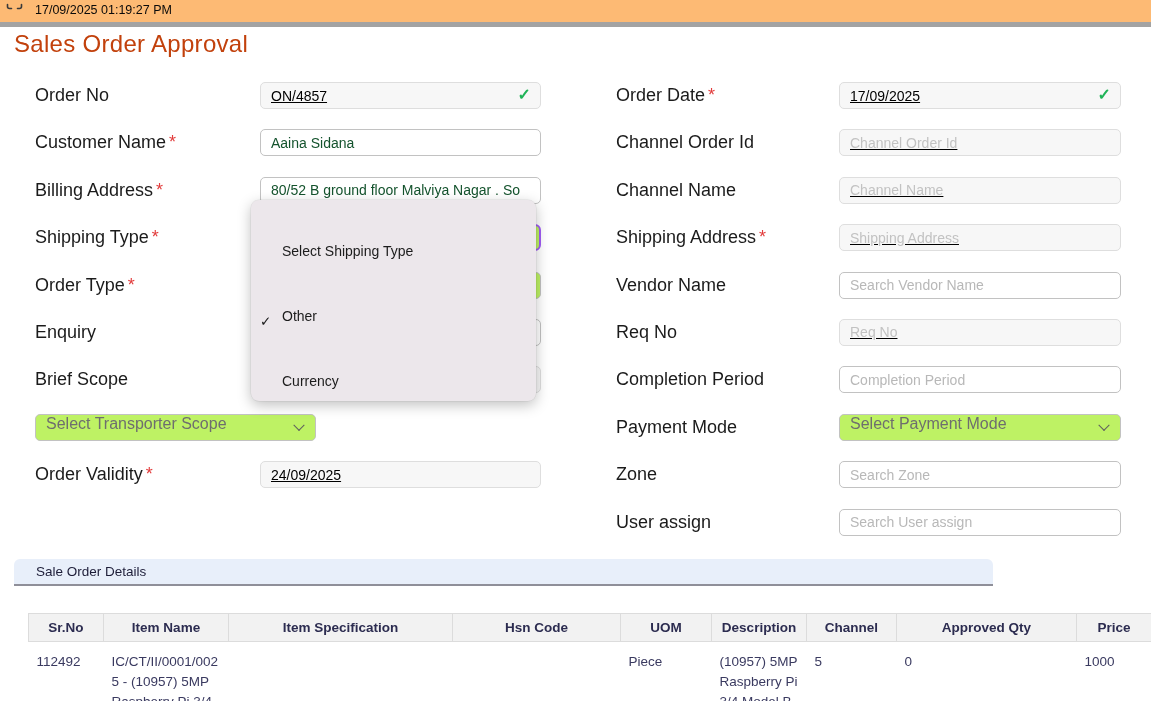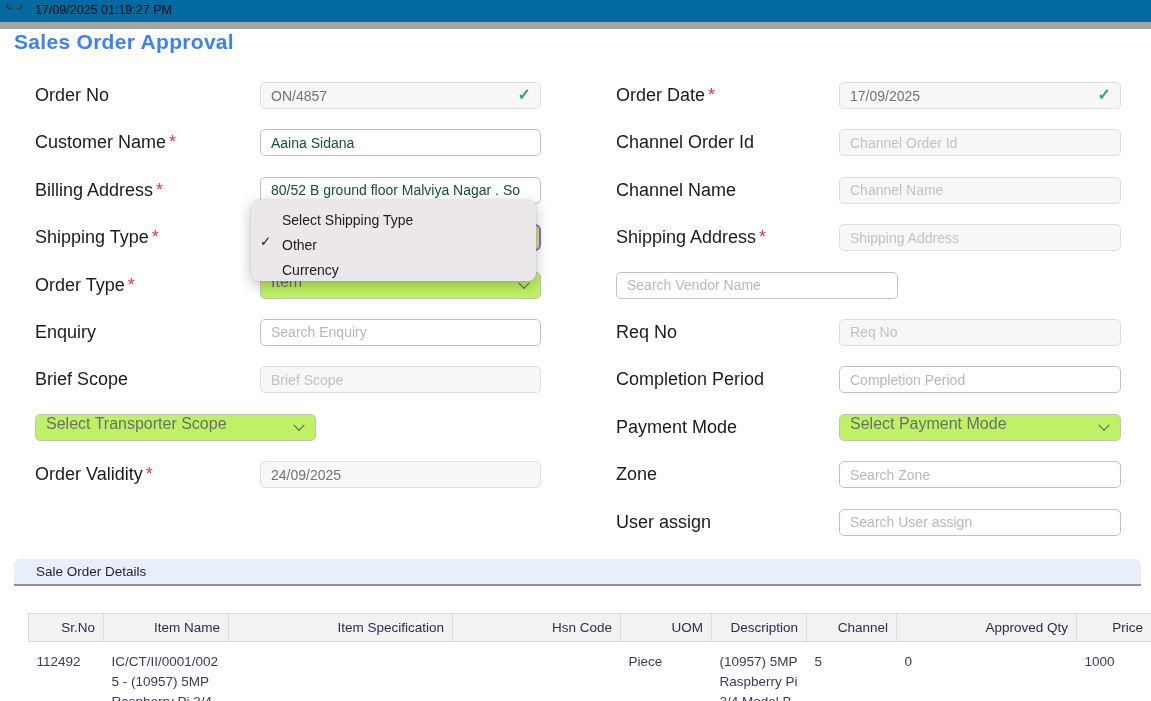--- a/index.html
+++ b/index.html
@@ -3,76 +3,76 @@
 <meta charset="utf-8">
 <style>
   html,body{margin:0;padding:0;}
   body{
     width:1151px;height:701px;overflow:hidden;position:relative;
     background:#ffffff;font-family:"Liberation Sans", sans-serif;
     -webkit-font-smoothing:antialiased;
   }
   
   .topbar{position:absolute;left:0;top:0;width:1151px;height:22px;
-    border-bottom:7px solid #a3a3a3;background:#0369a1;overflow:hidden;}
+    border-bottom:5px solid #a3a3a3;background:#fdba74;overflow:hidden;}
   .fs-icon{position:absolute;left:6px;top:-7px;width:17px;height:17px;}
   .fs-icon svg{display:block;}
   .timestamp{position:absolute;left:35px;top:0;line-height:21px;
     font-size:12.5px;color:#0a0a0a;font-weight:500;}
   
-  .page-title{position:absolute;left:14px;top:30px;font-size:21px;
-    font-weight:700;color:#3b82f6;letter-spacing:.3px;}
+  .page-title{position:absolute;left:14px;top:30px;font-size:24px;
+    font-weight:400;color:#c2410c;letter-spacing:.3px;}
   
   .form-col{position:absolute;top:82px;}
   .form-col.left{left:35px;}
   .form-col.right{left:616px;}
   .form-row{display:flex;align-items:center;height:27px;margin-bottom:20.4px;}
   .f-label{font-size:18px;color:#1b1b1b;}
   .form-col.left  .f-label{width:225px;flex:0 0 225px;}
   .form-col.right .f-label{width:223px;flex:0 0 223px;}
   .req{color:#e23c3c;margin-left:3px;}
   .iwrap{position:relative;height:27px;}
   .form-col.left  .iwrap{width:281px;}
   .form-col.right .iwrap{width:282px;}
   .inp{width:100%;height:27px;box-sizing:border-box;border:1px solid #c2c2c2;
     border-radius:5px;background:#fff;padding:0 10px;font-size:14px;
     color:#14532d;font-family:"Liberation Sans", sans-serif;outline:none;
     white-space:nowrap;overflow:hidden;text-overflow:clip;}
   .inp::placeholder{color:#b8b8b8;opacity:1;}
-  .inp.muted{background:#f7f7f7;border-color:#dedede;color:#737373;}
+  .inp.muted{background:#f7f7f7;border-color:#dedede;color:#000000;text-decoration:underline;}
   .inp.muted::placeholder{color:#c2c2c2;}
   .check{position:absolute;right:10px;top:50%;transform:translateY(-54%);
     color:#1fb357;font-weight:bold;font-size:16px;line-height:1;}
   .sel{display:flex;height:27px;box-sizing:border-box;
     border:1px solid #c2c2c2;border-radius:5px;background:#bef264;
     padding:0 24px 0 10px;font-size:16px;color:#6e6e6e;position:relative;
     cursor:default;width:100%;}
   .sel.focused{border:2px solid #a05cf5;border-radius:6px;}
   .chev{position:absolute;right:12px;top:50%;width:7px;height:7px;
     border-right:1.6px solid #5f5f5f;border-bottom:1.6px solid #5f5f5f;
     transform:translateY(-72%) rotate(45deg);}
   
   .dropdown{position:absolute;left:251px;top:200px;width:285px;z-index:20;
     background:#ece7eb;border-radius:8px;padding:3px 0;
     box-shadow:0 4px 14px rgba(0,0,0,.25), 0 0 0 .5px rgba(0,0,0,.08);}
-  .dd-opt{height:25px;display:flex;align-items:flex-end;padding-left:31px;
-    font-size:14px;color:#1c1c1c;position:relative;cursor:default;}
+  .dd-opt{height:25px;display:flex;align-items:flex-start;padding-left:31px;
+    font-size:14px;color:#1c1c1c;position:relative;cursor:default;margin-top:40px;}
   .dd-check{position:absolute;left:9px;top:50%;transform:translateY(-50%);
     font-size:13.5px;color:#1c1c1c;}
   
-  .section-bar{position:absolute;left:14px;top:559px;width:1127px;height:27px;
+  .section-bar{position:absolute;left:14px;top:559px;width:979px;height:27px;
     box-sizing:border-box;background:#e8effa;border-radius:6px 6px 0 0;
     border-bottom:2px solid #8f8f99;}
   .section-bar .s-title{font-size:13.5px;color:#1d1d38;line-height:26px;
     padding-left:22px;display:block;}
   
   .grid{position:absolute;left:28px;top:613px;width:1123px;
     border-collapse:collapse;table-layout:fixed;}
-  .grid th{background:#f2f2f2;border:1px solid #dcdcdc;font-weight:400;
-    font-size:13.5px;color:#2c2c50;text-align:right;padding:6px 8px;
+  .grid th{background:#f2f2f2;border:1px solid #dcdcdc;font-weight:700;
+    font-size:13.5px;color:#2c2c50;text-align:center;padding:6px 8px;
     white-space:nowrap;overflow:hidden;}
   .grid td{font-size:13.5px;color:#3a3a60;vertical-align:top;
     padding:10px 8px 0 8px;line-height:20px;word-wrap:break-word;}
 </style>
 </head>
 <body>
 
 <div class="topbar">
   <span class="fs-icon">
     <svg width="17" height="17" viewBox="0 0 17 17" fill="none">
@@ -150,20 +150,21 @@
     </div>
     <div class="form-row">
       <div class="f-label"><span>Channel Name</span></div>
       <div class="iwrap"><input class="inp muted" type="text" readonly="" placeholder="Channel Name" style=""></div>
     </div>
     <div class="form-row">
       <div class="f-label"><span>Shipping Address</span><span class="req">*</span></div>
       <div class="iwrap"><input class="inp muted" type="text" readonly="" placeholder="Shipping Address" style=""></div>
     </div>
     <div class="form-row">
+      <div class="f-label"><span>Vendor Name</span></div>
       <div class="iwrap"><input class="inp" type="text" placeholder="Search Vendor Name" style=""></div>
     </div>
     <div class="form-row">
       <div class="f-label"><span>Req No</span></div>
       <div class="iwrap"><input class="inp muted" type="text" readonly="" placeholder="Req No" style=""></div>
     </div>
     <div class="form-row">
       <div class="f-label"><span>Completion Period</span></div>
       <div class="iwrap"><input class="inp" type="text" placeholder="Completion Period" style=""></div>
     </div>

